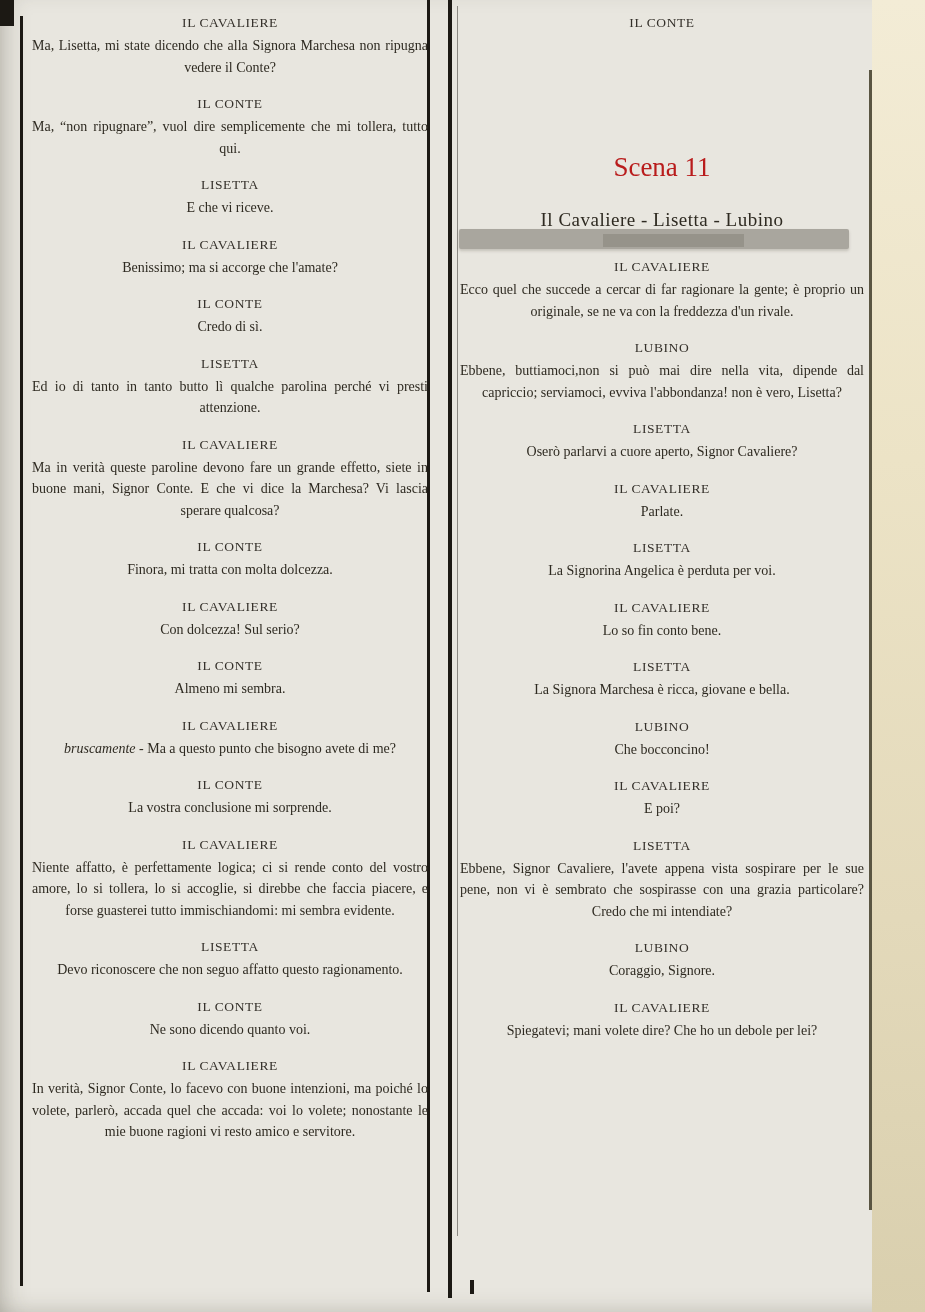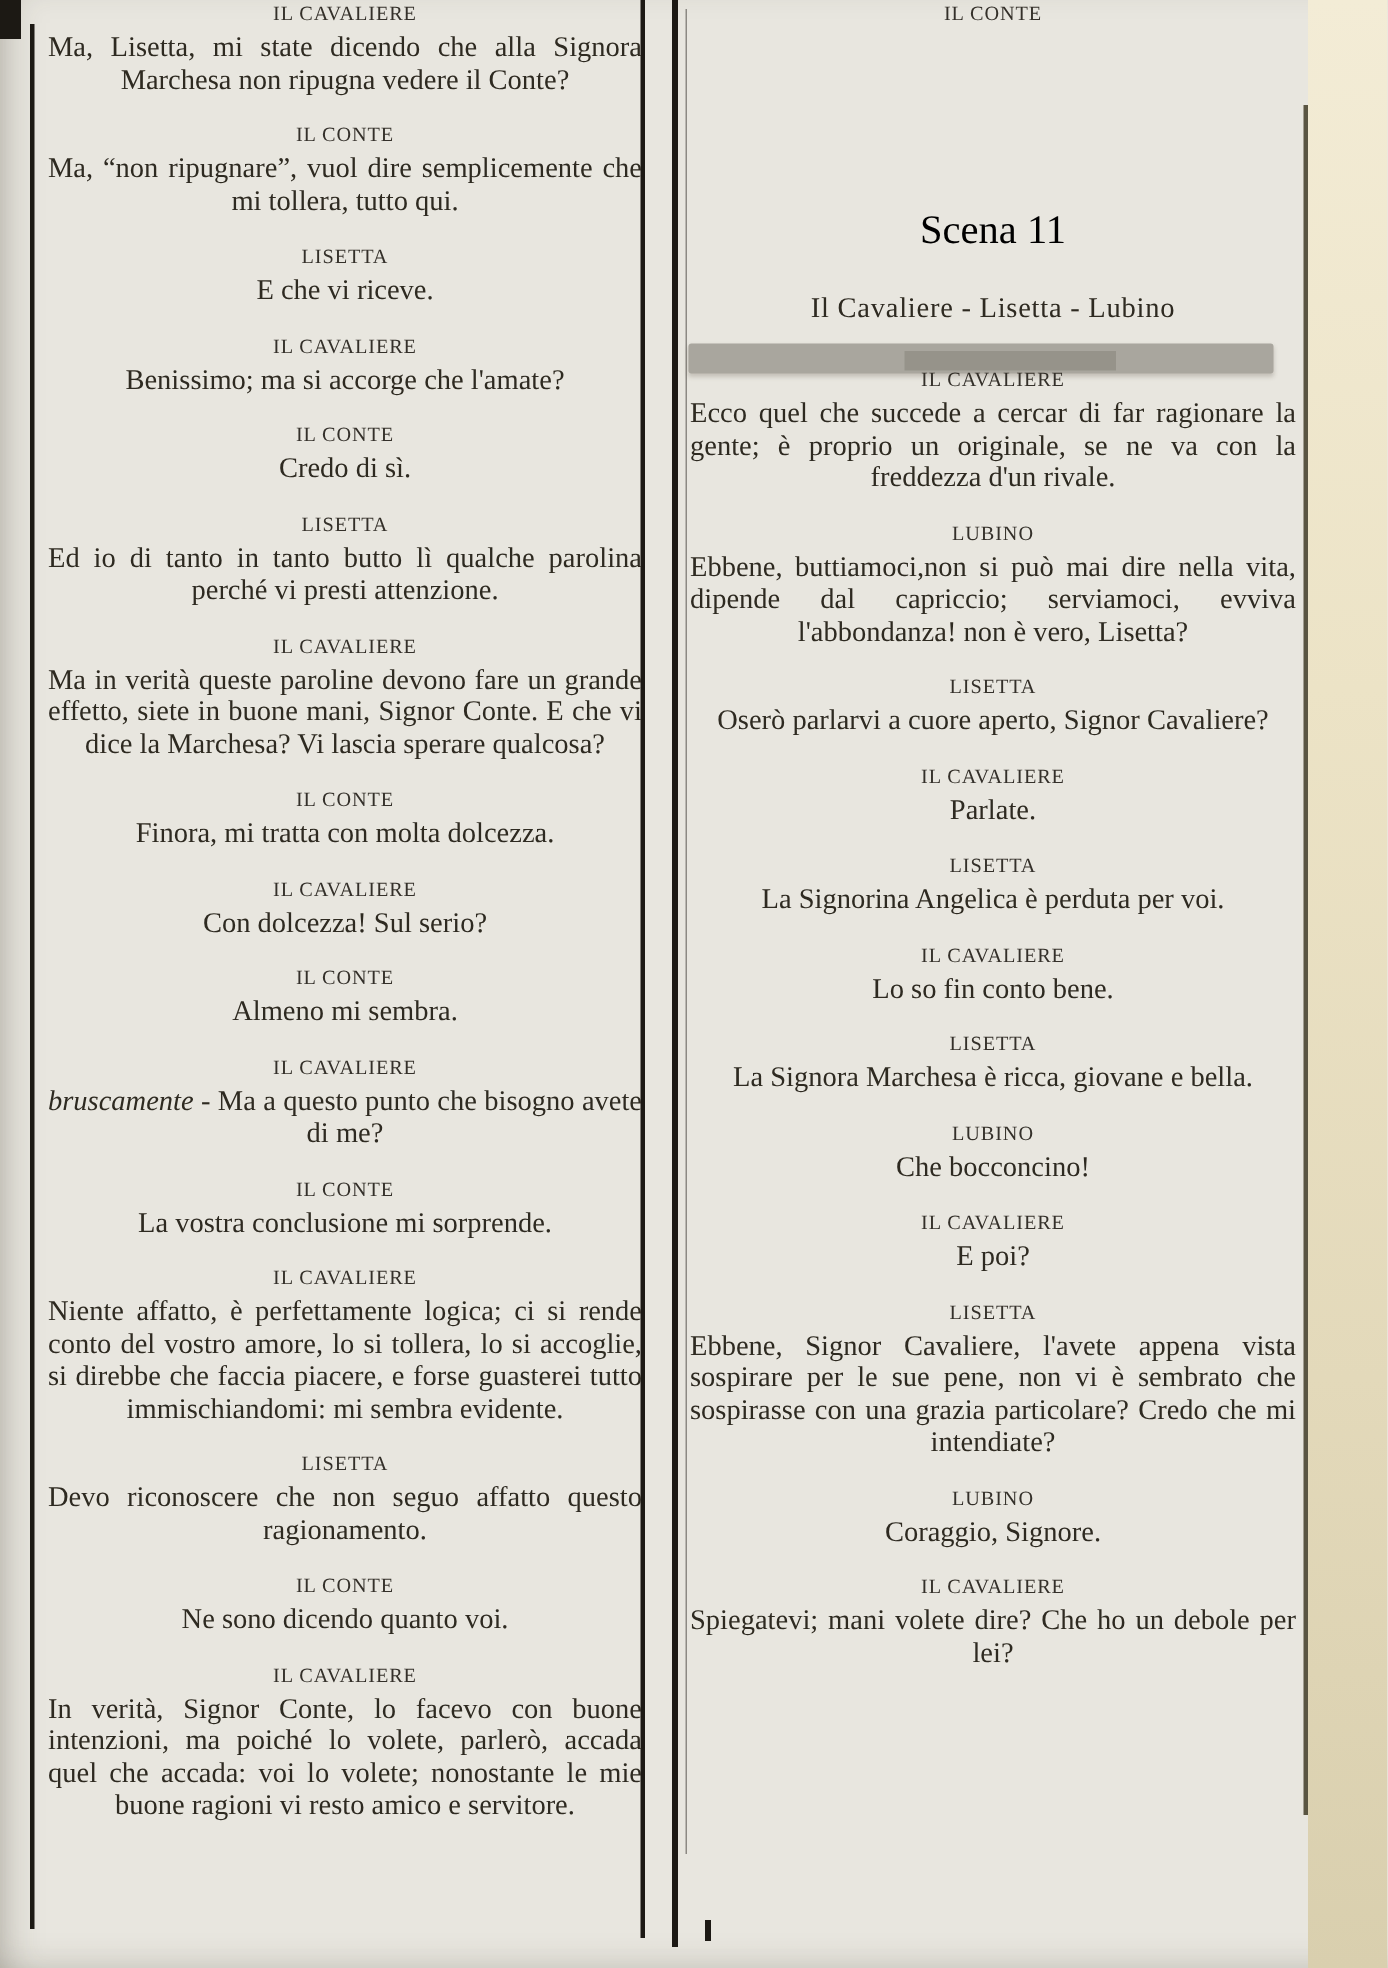--- a/index.html
+++ b/index.html
@@ -28,38 +28,38 @@
   .scan-bar{
     position:absolute;left:459px;top:229px;width:390px;height:20px;
     background:#a9a69e;border-radius:2px;
     box-shadow:0 2px 3px rgba(90,85,70,.25);
   }
   .scan-bar-inner{
     position:absolute;left:37%;top:5px;width:36%;height:13px;
     background:#96938a;
   }
   
-  .col{position:absolute;top:0;}
+  .col{position:absolute;top:14px;}
   .col-left{left:32px;width:396px;}
   .col-right{left:460px;width:404px;}
   .speech{margin:17px 0 0 0;}
   .speech:first-child{margin-top:0;}
   .speaker{
     font-size:13.5px;line-height:18px;letter-spacing:.6px;
     text-align:center;color:#34302a;margin-bottom:3px;
   }
   .speech-text{
-    margin:0;font-size:19px;line-height:21.5px;
+    margin:0;font-size:14px;line-height:21.5px;
     text-align:justify;text-align-last:center;
   }
   .speech-text em{font-style:italic;}
   
   .scene-heading{
     margin-top:120px;
-    font-size:27px;line-height:30px;text-align:center;color:#000000;
+    font-size:27px;line-height:30px;text-align:center;color:#b91c1c;
   }
   .cast-line{
     margin-top:27px;
     font-size:19px;line-height:22px;text-align:center;
     letter-spacing:.5px;
   }
   .speeches-after{margin-top:27px;}
   
   .speck{position:absolute;background:#1c1914;}
 </style>

